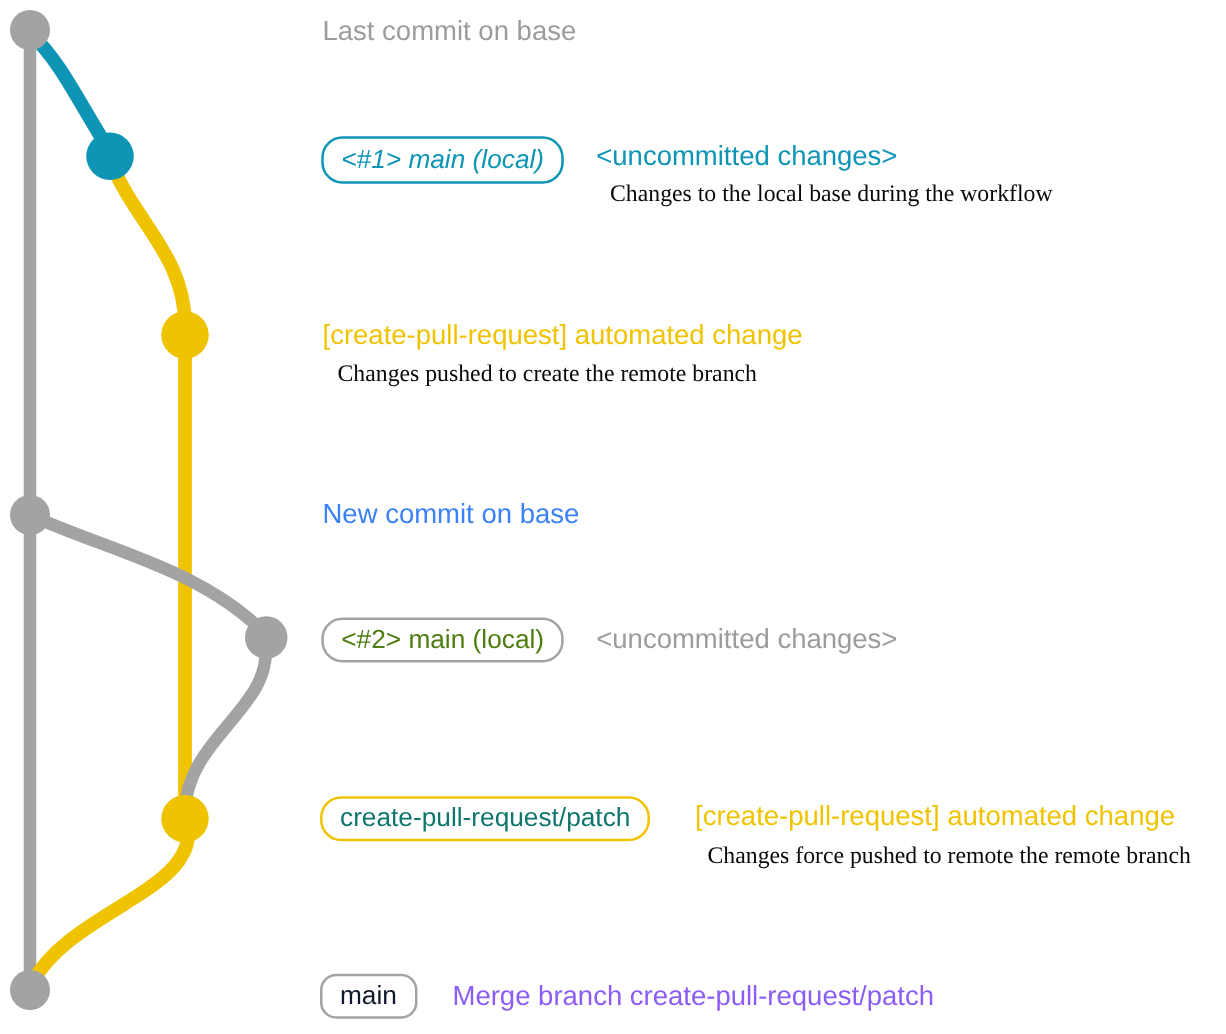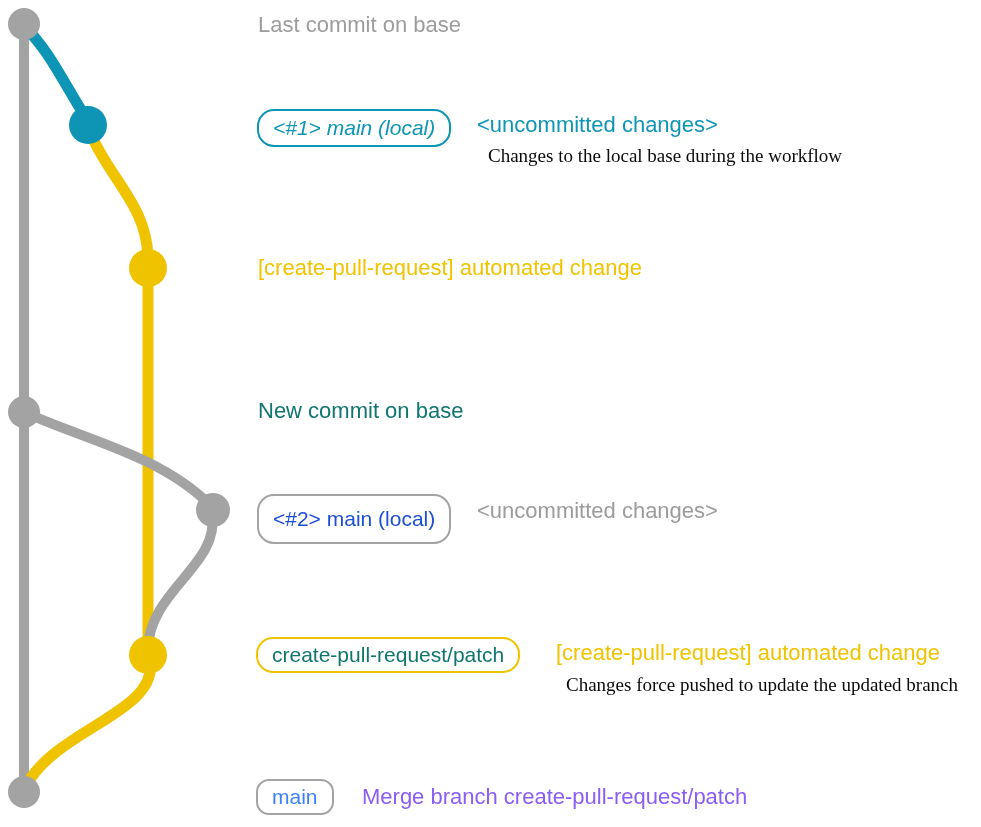--- a/index.html
+++ b/index.html
@@ -71,26 +71,27 @@
     <circle cx="148" cy="655" r="19" fill="#f0c300"></circle>
   </svg>
 
   <div class="sans-label" style="left: 258px; top: 12px; color: rgb(156, 156, 156);">Last commit on base</div>
 
   <div class="badge" style="left: 257px; top: 109px; height: 38px; color: rgb(14, 149, 182); border-color: rgb(14, 149, 182); font-style: italic;">&lt;#1&gt; main (local)</div>
   <div class="sans-label" style="left: 477px; top: 112px; color: rgb(14, 149, 182);">&lt;uncommitted changes&gt;</div>
   <div class="serif-desc" style="left:488px; top:144px;">Changes to the local base during the workflow</div>
 
   <div class="sans-label" style="left: 258px; top: 255px; color: rgb(240, 195, 0);">[create-pull-request] automated change</div>
+  <div class="serif-desc" style="left:270px; top:288px;">Changes pushed to create the remote branch</div>
 
-  <div class="sans-label" style="left: 258px; top: 398px; color: #0f766e;">New commit on base</div>
+  <div class="sans-label" style="left: 258px; top: 398px; color: #3b82f6;">New commit on base</div>
 
-  <div class="badge" style="left: 257px; top: 494px; height: 50px; color: #1d4ed8; border-color: rgb(163, 163, 163);">&lt;#2&gt; main (local)</div>
+  <div class="badge" style="left: 257px; top: 494px; height: 36px; color: #4d7c0f; border-color: rgb(163, 163, 163);">&lt;#2&gt; main (local)</div>
   <div class="sans-label" style="left: 477px; top: 498px; color: rgb(156, 156, 156);">&lt;uncommitted changes&gt;</div>
 
   <div class="badge" style="left: 256px; top: 637px; height: 36px; color: #0f766e; border-color: rgb(240, 195, 0);">create-pull-request/patch</div>
   <div class="sans-label" style="left: 556px; top: 640px; color: rgb(240, 195, 0);">[create-pull-request] automated change</div>
-  <div class="serif-desc" style="left:566px; top:673px;">Changes force pushed to update the updated branch</div>
+  <div class="serif-desc" style="left:566px; top:673px;">Changes force pushed to remote the remote branch</div>
 
-  <div class="badge" style="left: 256px; top: 779px; height: 36px; border-radius: 13px; color: #3b82f6; border-color: rgb(163, 163, 163);">main</div>
+  <div class="badge" style="left: 256px; top: 779px; height: 36px; border-radius: 13px; color: #0f172a; border-color: rgb(163, 163, 163);">main</div>
   <div class="sans-label" style="left: 362px; top: 784px; color: #8b5cf6;">Merge branch create-pull-request/patch</div>
 
 </div>
 
 </body></html>

